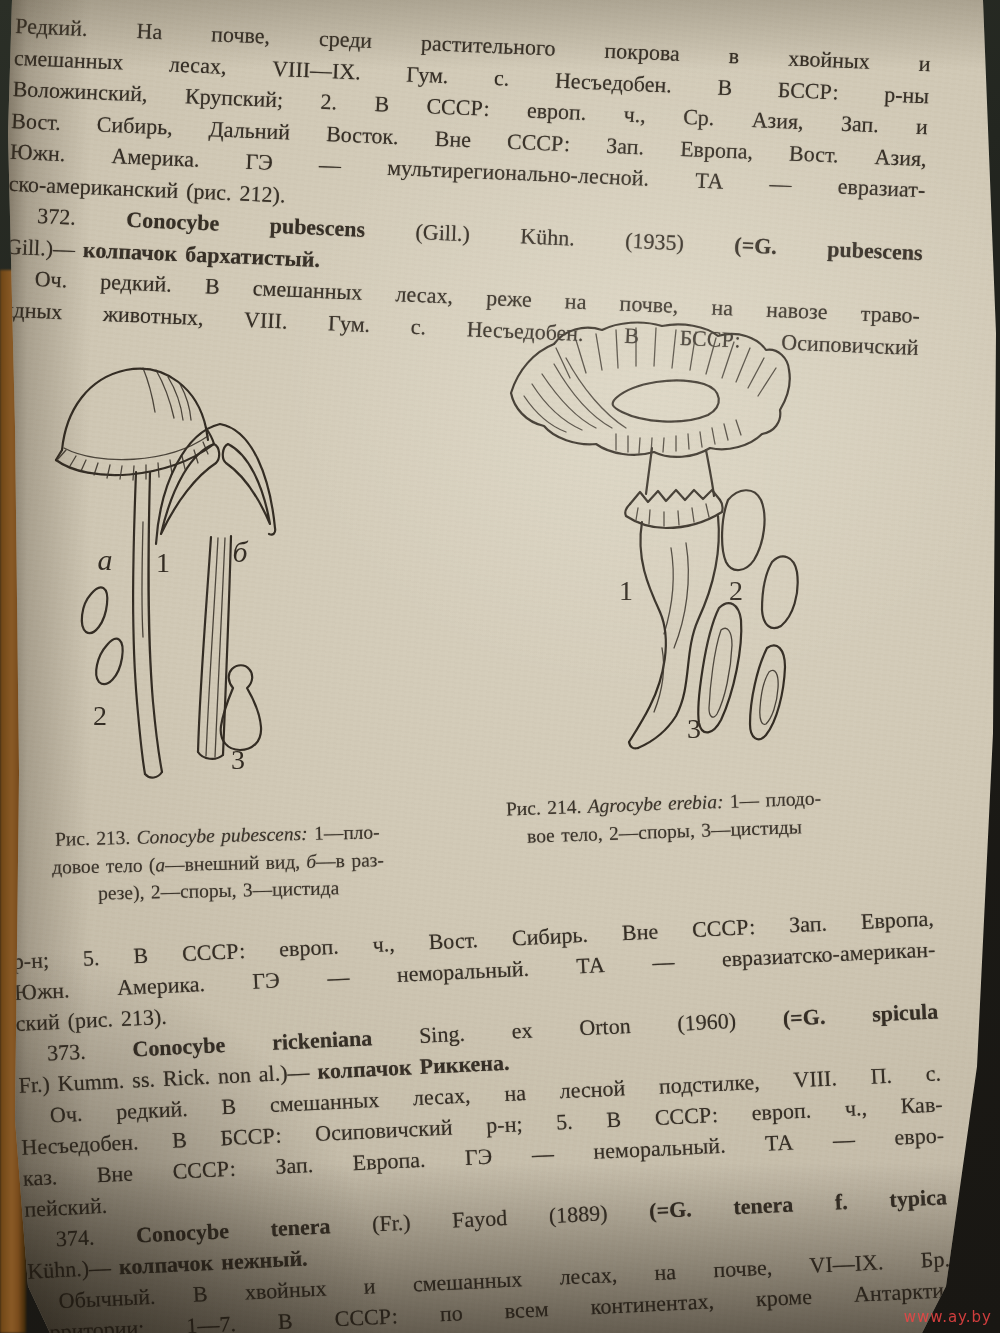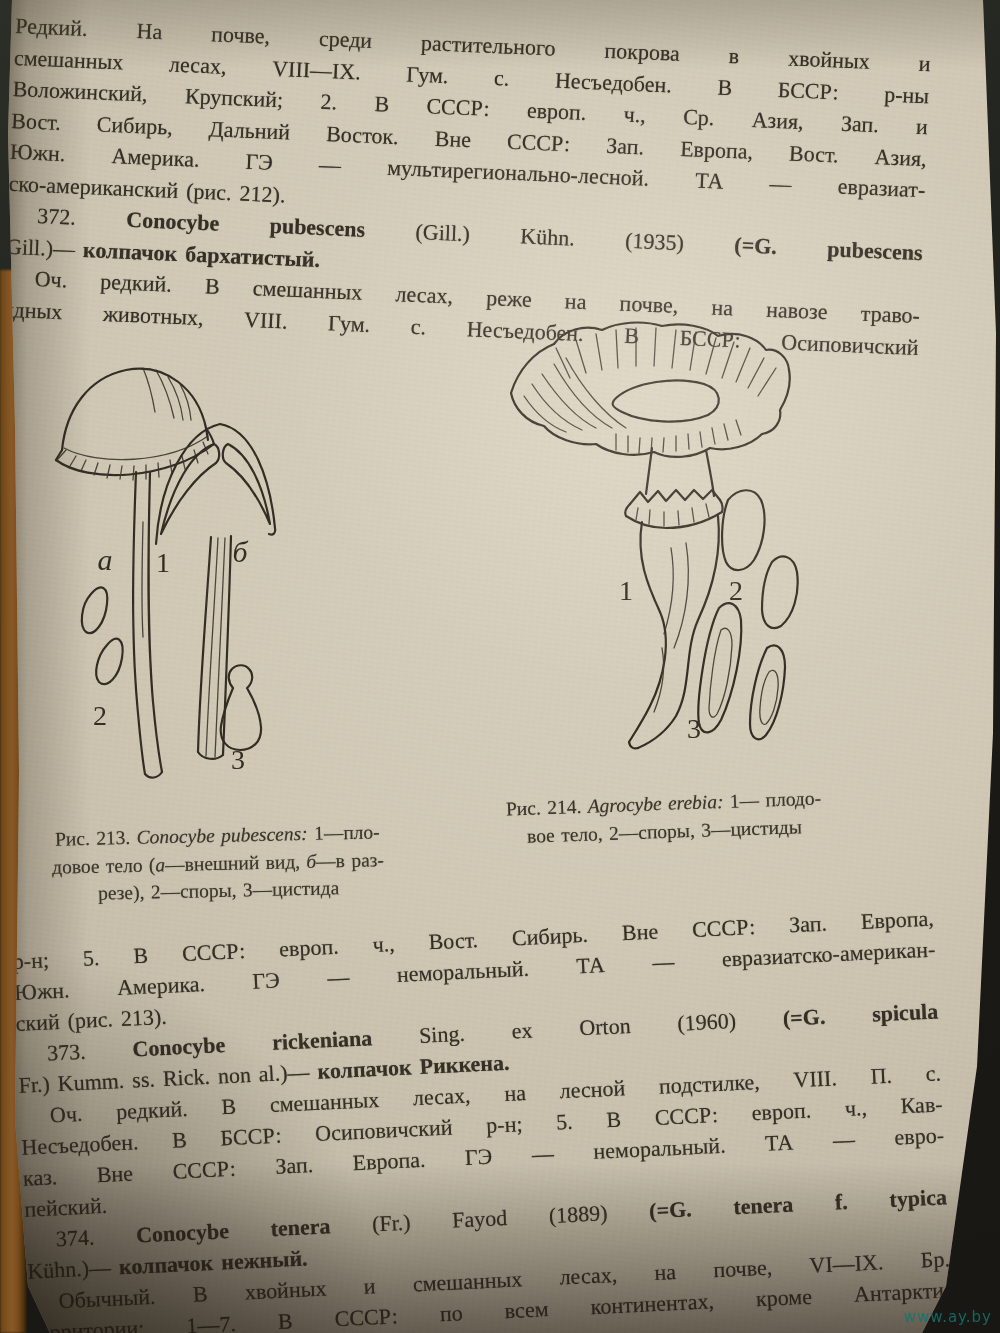--- a/index.html
+++ b/index.html
@@ -56,21 +56,21 @@
   #fig214{left:466px;top:318px;}
   .ink{fill:none;stroke:#322b22;stroke-width:2.2;stroke-linecap:round;stroke-linejoin:round;}
   .ink-thin{fill:none;stroke:#3a332a;stroke-width:1.3;stroke-linecap:round;opacity:.9;}
   .fig-label{fill:#322b22;font-family:"Liberation Serif","DejaVu Serif",serif;}
   .lab-letter{font-style:italic;font-size:30px;}
   .lab-digit{font-size:28px;}
 
   .watermark{
     position:absolute;right:8px;bottom:7px;
     font-family:"DejaVu Sans","Liberation Sans",sans-serif;
-    font-size:15px;letter-spacing:1px;color:#0f766e;opacity:.85;
+    font-size:15px;letter-spacing:1px;color:#ef4444;opacity:.85;
   }
 </style>
 </head>
 <body>
 
 <div class="spine-strip"></div>
 
 <div class="page">
 
   <div class="tblock block-top">

